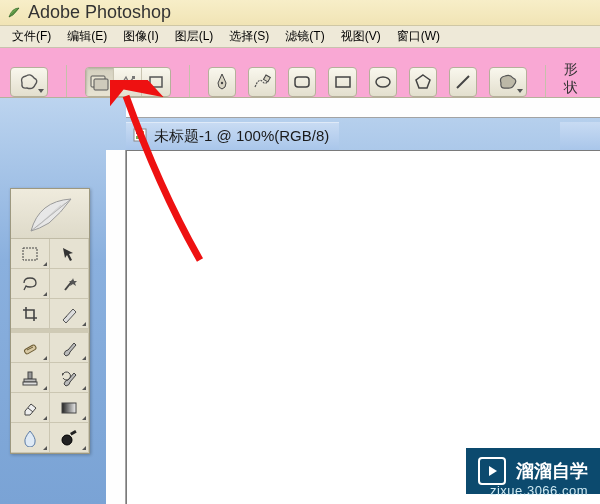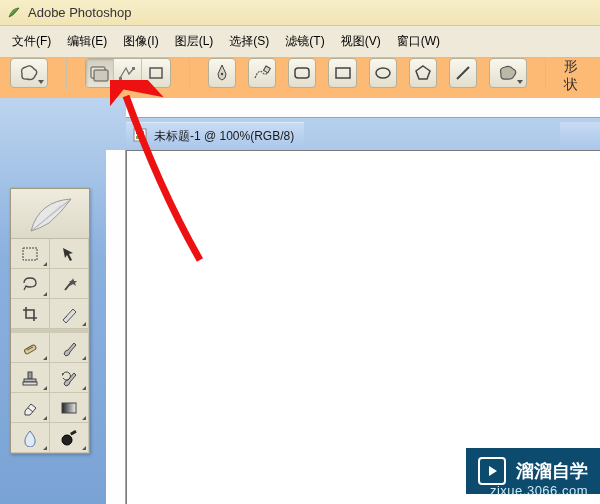--- a/index.html
+++ b/index.html
@@ -19,37 +19,37 @@
     display: flex;
     align-items: center;
     padding: 0 6px;
     gap: 6px;
   }
   .app-icon {
     width: 16px; height: 16px;
     display: inline-flex; align-items: center; justify-content: center;
   }
   .menubar {
-    height: 32px;
+    height: 22px;
     background: #eee9d8;
     border-bottom: 1px solid #c8c2ae;
     display: flex;
     align-items: center;
     padding: 0 4px;
   }
   .menu-item {
     padding: 2px 8px;
     cursor: default;
   }
   .options-bar {
     height: 50px;
-    background: #fdba74;
+    background: #f9a8d4;
     border-bottom: 1px solid #b6b09a;
     display: flex;
-    align-items: flex-start;
+    align-items: flex-end;
     padding: 0 10px;
     gap: 12px;
   }
   .opt-sep { width: 1px; height: 32px; background: #c6c0aa; margin: 0 6px; }
   .opt-btn {
     width: 30px; height: 30px;
     border: 1px solid #b5b09a;
     background: linear-gradient(#f9f7ed, #e3dfce);
     border-radius: 4px;
     display: inline-flex; align-items: center; justify-content: center;
@@ -107,21 +107,21 @@
   }
   .doc-title {
     position: absolute;
     top: 24px; left: 126px;
     height: 28px;
     background: linear-gradient(#c8dbf3, #a9c6ea);
     padding: 4px 10px 4px 6px;
     display: flex;
     align-items: center;
     gap: 6px;
-    font-size: 12px;
+    font-size: 15px;
     color: #1a1a1a;
     border-top: 1px solid #dfeaf8;
   }
   .doc-title-right {
     position: absolute;
     top: 24px; right: 0;
     width: 40px; height: 28px;
     background: linear-gradient(#c8dbf3, #a9c6ea);
   }
   .canvas {
@@ -201,21 +201,21 @@
 </head>
 <body>
 
 <div class="titlebar">
   <span class="app-icon">
     <svg width="16" height="16" viewBox="0 0 16 16">
       <path d="M3 12 Q6 3 13 3 Q10 7 7 10 Q5 11 3 12 Z" fill="#6aa84f" stroke="#3b6e2f" stroke-width="0.7"></path>
       <path d="M3 12 L13 3" stroke="#2f5a24" stroke-width="0.6"></path>
     </svg>
   </span>
-  <span style="font-size:13px;color:#333;">Adobe Photoshop</span>
+  <span style="font-size:18px;color:#333;">Adobe Photoshop</span>
 </div>
 
 <div class="menubar">
   <div class="menu-item"><span>文件(F)</span></div>
   <div class="menu-item"><span>编辑(E)</span></div>
   <div class="menu-item"><span>图像(I)</span></div>
   <div class="menu-item"><span>图层(L)</span></div>
   <div class="menu-item"><span>选择(S)</span></div>
   <div class="menu-item"><span>滤镜(T)</span></div>
   <div class="menu-item"><span>视图(V)</span></div>

